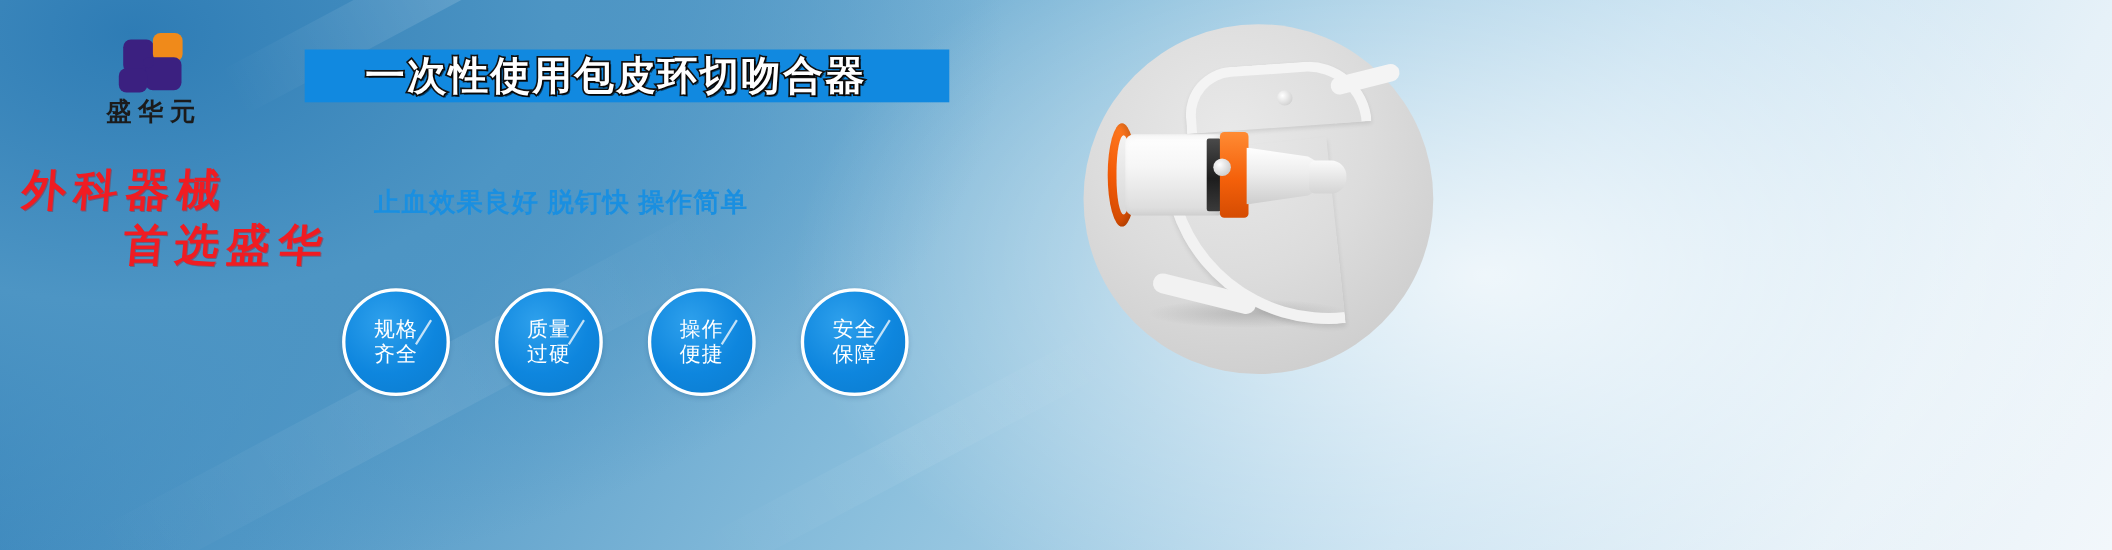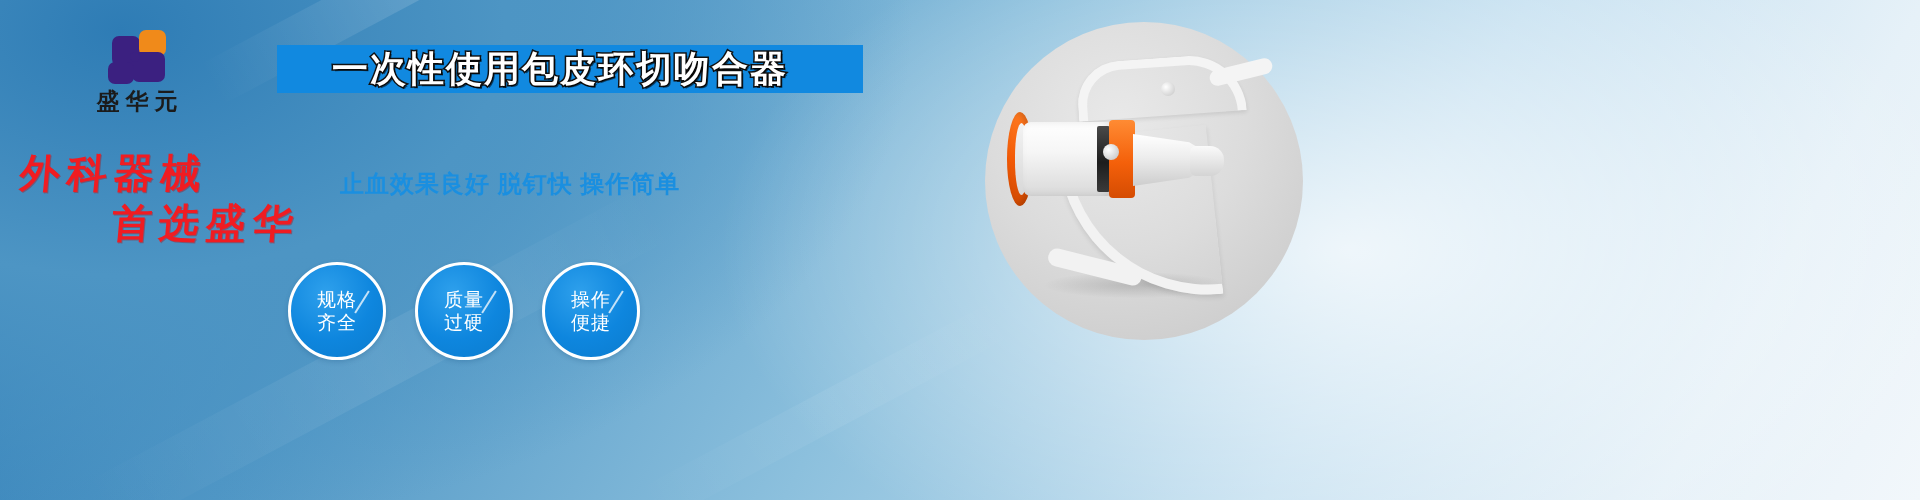--- a/index.html
+++ b/index.html
@@ -78,21 +78,21 @@
   }
 
   
   #subtitle {
     position:absolute; left:340px; top:168px;
     font-size:24px; font-weight:bold; color:#1a8fe0;
     letter-spacing:1px; white-space:nowrap;
   }
 
   
-  #features { position:absolute; left:288px; top:262px; display:flex; gap:29px; }
+  #features { position:absolute; left:311px; top:262px; display:flex; gap:41px; }
   .feature {
     position:relative;
     width:98px; height:98px; border-radius:50%;
     background: radial-gradient(circle at 38% 30%, #2ea0ec 0%, #0e86de 55%, #0b7bcd 100%);
     border:3px solid #ffffff;
     box-shadow: 0 2px 5px rgba(0,60,110,.20);
     display:flex; flex-direction:column; align-items:center; justify-content:center;
     overflow:hidden;
   }
   .feature .fslash {
@@ -242,20 +242,25 @@
       <span class="fline">质量</span>
       <span class="fline">过硬</span>
     </div>
 
     <div class="feature">
       <span class="fslash"></span>
       <span class="fline">操作</span>
       <span class="fline">便捷</span>
     </div>
 
+    <div class="feature">
+      <span class="fslash"></span>
+      <span class="fline">安全</span>
+      <span class="fline">保障</span>
+    </div>
 
   </div>
 
   <div id="product">
     <div id="product-disc"></div>
     <span class="pp shadow-blob"></span>
     <span class="pp arm-up"></span>
     <span class="pp arm-up-tail"></span>
     <span class="pp arm-low"></span>
     <span class="pp arm-low-tail"></span>

